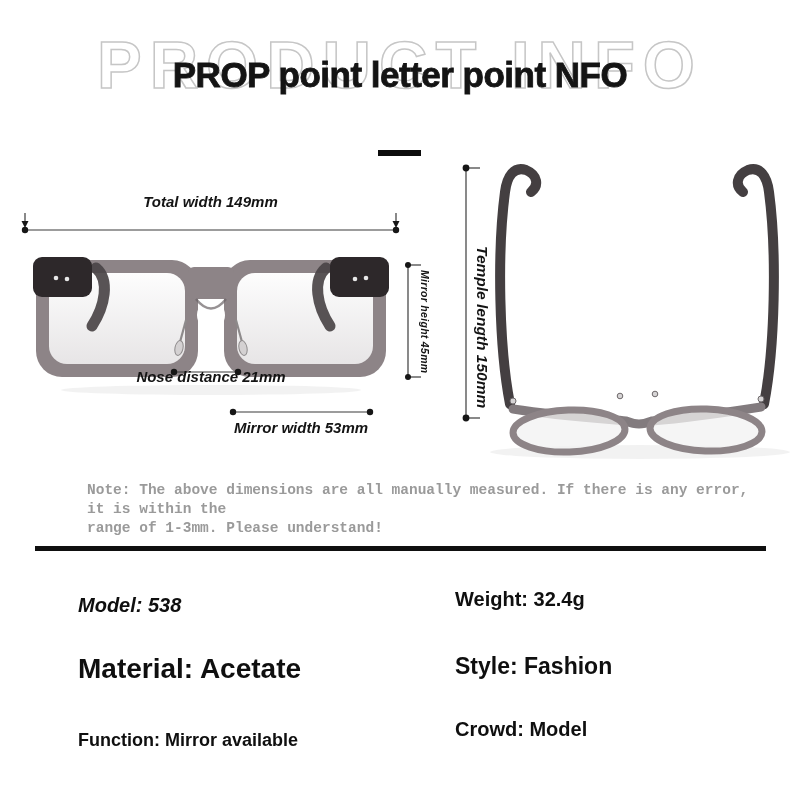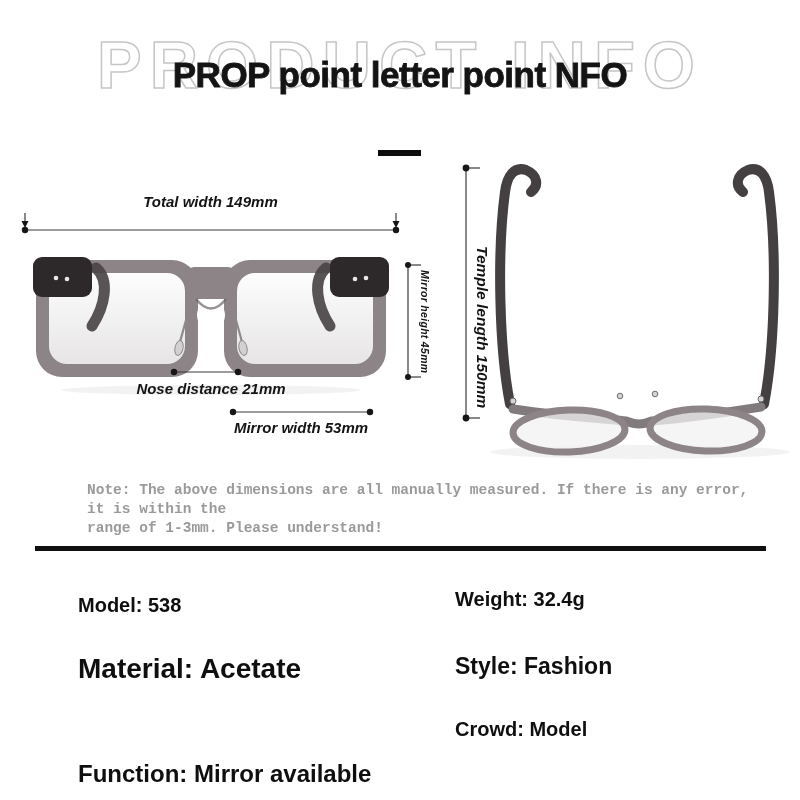--- a/index.html
+++ b/index.html
@@ -31,25 +31,25 @@
   .h-label{text-align:center;font-size:15px;}
   .v-label{writing-mode:vertical-rl;}
   
   .note{
     position:absolute;left:87px;top:481px;width:680px;
     font-size:14.5px;font-weight:700;color:#9a9a9a;line-height:19px;font-family:Liberation Mono, monospace;
   }
   
   .divider{position:absolute;left:35px;top:546px;width:731px;height:5px;background:#0f0f0f;}
   .spec{position:absolute;font-weight:700;color:#0f0f0f;white-space:nowrap;}
-  .spec-model   {left:78px; top:594px;font-size:20px;}
+  .spec-model   {left:78px; top:594px;font-size:20px;font-style:italic;}
   .spec-weight  {left:455px;top:588px;font-size:20px;}
   .spec-material{left:78px; top:653px;font-size:28px;}
   .spec-style   {left:455px;top:653px;font-size:23px;}
-  .spec-function{left:78px; top:760px;font-size:24px;}
+  .spec-function{left:78px; top:730px;font-size:18px;}
   .spec-crowd   {left:455px;top:718px;font-size:20px;}
 </style>
 </head>
 <body>
 
 <div class="page">
 
   <div class="watermark">PRODUCT INFO</div>
   <div class="title">PROP point letter point NFO</div>
   <div class="title-bar"></div>
@@ -128,21 +128,21 @@
       <line class="dim" x1="466" y1="168" x2="466" y2="418"></line>
       <line class="dim" x1="466" y1="168" x2="480" y2="168"></line>
       <line class="dim" x1="466" y1="418" x2="480" y2="418"></line>
       <circle class="dim-dot" cx="466" cy="168" r="3.4"></circle>
         <circle class="dim-dot" cx="466" cy="418" r="3.4"></circle>
     </g>
   </svg>
 
   <div class="dim-label h-label" style="left:25px;top:193px;width:371px;">Total width 149mm</div>
   <div class="dim-label v-label" style="left:419px;top:270px;font-size:10.5px;letter-spacing:0.3px;">Mirror height 45mm</div>
-  <div class="dim-label h-label" style="left:125px;top:380px;width:172px;">Nose distance 21mm</div>
+  <div class="dim-label h-label" style="left:125px;top:368px;width:172px;">Nose distance 21mm</div>
   <div class="dim-label h-label" style="left:222px;top:419px;width:158px;">Mirror width 53mm</div>
   <div class="dim-label v-label" style="left:473px;top:246px;font-size:15.5px;">Temple length 150mm</div>
 
   <div class="note">
     <div>Note: The above dimensions are all manually measured. If there is any error, it is within the</div>
     <div>range of 1-3mm. Please understand!</div>
   </div>
 
   <div class="divider"></div>
 

